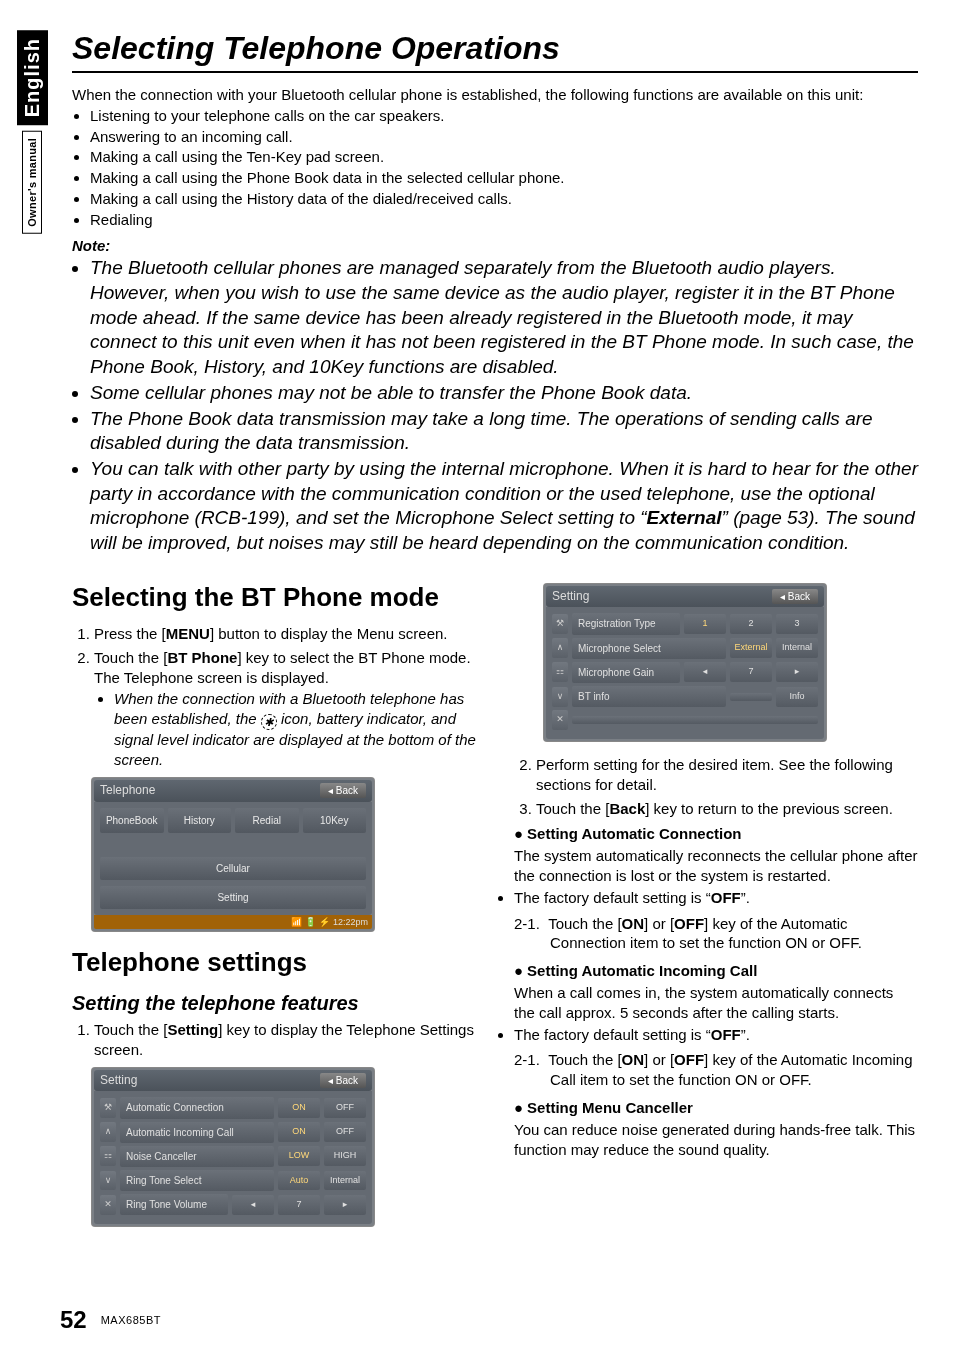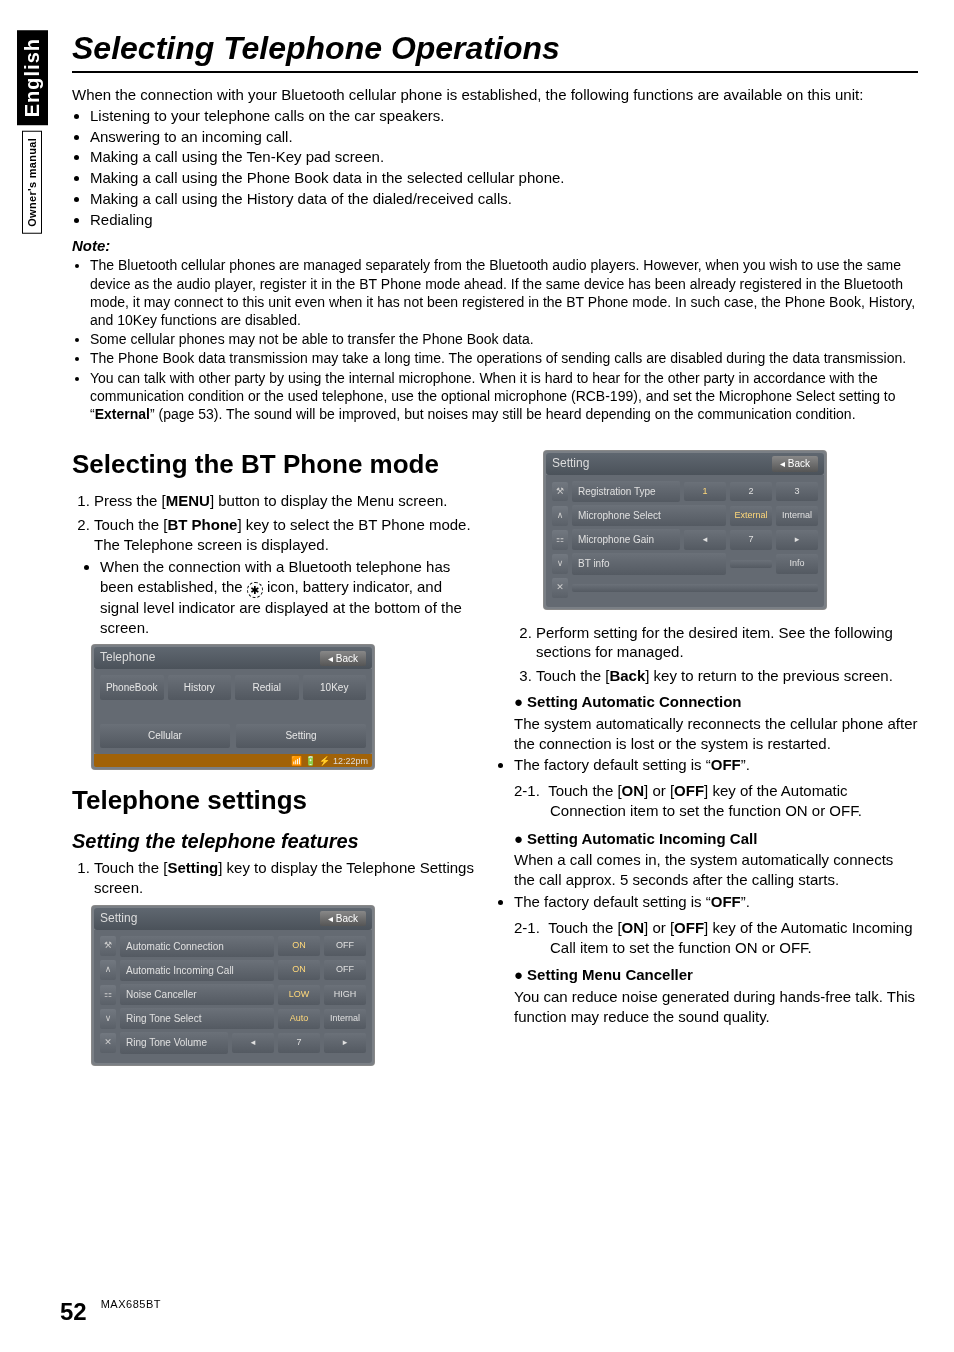--- a/index.html
+++ b/index.html
@@ -7,51 +7,51 @@
   .page { position: relative; width: 954px; min-height: 1352px; padding: 30px 36px 20px 60px; }
   .side-tab { position: absolute; left: 16px; top: 30px; width: 32px; display: flex; flex-direction: column; align-items: center; gap: 6px; }
   .tab-black { background: #000; color: #fff; writing-mode: vertical-rl; text-orientation: mixed; transform: rotate(180deg); font-weight: 900; font-size: 20px; padding: 8px 4px; letter-spacing: 1px; font-family: Arial Black, Arial, sans-serif; }
   .tab-white { background: #fff; color: #000; border: 1px solid #000; writing-mode: vertical-rl; text-orientation: mixed; transform: rotate(180deg); font-weight: 700; font-size: 11px; padding: 6px 3px; letter-spacing: 0.3px; }
   h1.title { font-style: italic; font-weight: 900; font-size: 32px; margin: 0 0 4px 12px; }
   .hr { border: none; border-top: 2.5px solid #000; margin: 4px 0 12px 12px; }
   .intro { margin-left: 12px; font-size: 15px; line-height: 1.32; }
   .intro ul { list-style: disc; margin-left: 18px; }
   .intro ul li { margin: 1px 0; }
   .note-head { font-style: italic; font-weight: 700; font-size: 15px; margin-top: 6px; }
-  .notes { font-size: 14px; line-height: 1.3; margin-left: 18px; }
+  .notes { font-style: italic; font-size: 19px; line-height: 1.3; margin-left: 18px; }
   .notes li { margin-bottom: 2px; }
   .columns { display: flex; gap: 38px; margin: 20px 0 0 12px; justify-content: space-between; }
   .col { flex: 1 1 0; min-width: 0; font-size: 15px; line-height: 1.32; }
   h2.sec { font-weight: 900; font-size: 26px; margin: 4px 0 10px 0; }
   .col ol { list-style: decimal; margin-left: 22px; }
   .col ol > li { margin-bottom: 4px; }
-  .col ul.sub { list-style: disc; margin-left: 6px; margin-top: 2px; }
+  .col ul.sub { list-style: disc; margin-left: 20px; margin-top: 2px; font-style: italic; }
   .col ul.plain { list-style: disc; margin-left: 18px; margin: 2px 0 6px 0; }
   .subhead { font-style: italic; font-weight: 900; font-size: 20px; margin: 10px 0 4px 0; }
   .bhead { font-weight: 700; font-size: 15px; margin: 6px 0 2px 0; }
   .bhead::before { content: "●"; margin-right: 4px; }
   .step21 { margin: 4px 0 8px 0; padding-left: 36px; text-indent: -36px; }
   .bt-icon { display: inline-flex; align-items: center; justify-content: center; width: 16px; height: 16px; border: 1px dashed #000; border-radius: 50%; font-size: 11px; vertical-align: -2px; }
   
   .shot { width: 282px; background: #7a7f85; border-radius: 3px; padding: 2px; margin: 8px 0 14px 20px; color: #ddd; font-size: 11px; box-shadow: 0 0 0 1px #888; }
   .shot-head { display: flex; justify-content: space-between; align-items: center; background: linear-gradient(#5f6770,#4b525a); border-radius: 3px; padding: 3px 6px; font-size: 12px; }
   .shot-back { background: linear-gradient(#888,#555); border-radius: 2px; padding: 1px 8px; font-size: 10px; color: #fff; }
   .shot-body { background: #646a72; padding: 6px; border-radius: 0 0 3px 3px; }
   .tel-row { display: flex; gap: 4px; margin-bottom: 12px; }
   .tel-btn { flex: 1; text-align: center; background: linear-gradient(#6a7078,#525860); border-radius: 2px; padding: 6px 0; font-size: 10px; color: #e8e8e8; }
-  .tel-row2 { display: flex; gap: 6px; margin-top: 24px; }
+  .tel-row2 { display: flex; gap: 6px; margin-top: 24px; flex-direction: column; }
   .tel-btn2 { flex: 1; text-align: center; background: linear-gradient(#6a7078,#525860); border-radius: 2px; padding: 5px 0; font-size: 10px; color: #e8e8e8; }
   .statusbar { text-align: right; font-size: 9px; padding: 2px 4px 0 0; color: #ddd; background: #a16207; border-radius: 0 0 2px 2px; }
   .set-row { display: flex; align-items: center; gap: 4px; margin-bottom: 3px; }
   .set-tab { width: 16px; background: linear-gradient(#727880,#5a6068); border-radius: 2px; text-align: center; font-size: 9px; padding: 4px 0; color: #ccc; }
   .set-label { flex: 1; background: linear-gradient(#6b7179,#545a62); border-radius: 2px; padding: 4px 6px; font-size: 10px; color: #e0e0e0; }
   .set-opt { width: 42px; text-align: center; background: linear-gradient(#6b7179,#545a62); border-radius: 2px; padding: 4px 0; font-size: 9px; color: #e0e0e0; }
   .set-opt.active { color: #ffd87a; }
   .bracket { font-weight: 400; }
-  .pagenum { position: absolute; left: 60px; bottom: 26px; display: flex; align-items: flex-start; gap: 14px; }
+  .pagenum { position: absolute; left: 60px; bottom: 18px; display: flex; align-items: center; gap: 14px; }
   .pagenum .n { font-size: 24px; font-weight: 900; }
   .pagenum .m { font-size: 11px; letter-spacing: 0.5px; }
 </style>
 </head>
 <body>
 <div class="page">
 
 <div class="side-tab">
   <div class="tab-black">English</div>
   <div class="tab-white">Owner's manual</div>
@@ -196,21 +196,21 @@
               <div class="set-opt">Info</div>
             </div>
             <div class="set-row">
               <div class="set-tab">✕</div>
               <div class="set-label"></div>
             </div>
           </div>
         </div>
 
     <ol start="2">
-      <li>Perform setting for the desired item. See the following sections for managed.</li>
+      <li>Perform setting for the desired item. See the following sections for detail.</li>
       <li id="r-step3">Touch the <span class="bracket">[</span><b>Back</b><span class="bracket">]</span> key to return to the previous screen.</li>
     </ol>
 
     <div class="bhead">Setting Automatic Connection</div>
     <p>The system automatically reconnects the cellular phone after the connection is lost or the system is restarted.</p>
     <ul class="plain">
           <li id="b1-bullet">The factory default setting is “<b>OFF</b>”.</li>
         </ul>
     <div class="step21" id="b1-21">2-1.&nbsp;&nbsp;Touch the <span class="bracket">[</span><b>ON</b><span class="bracket">]</span> or <span class="bracket">[</span><b>OFF</b><span class="bracket">]</span> key of the Automatic Connection item to set the function ON or OFF.</div>
 

